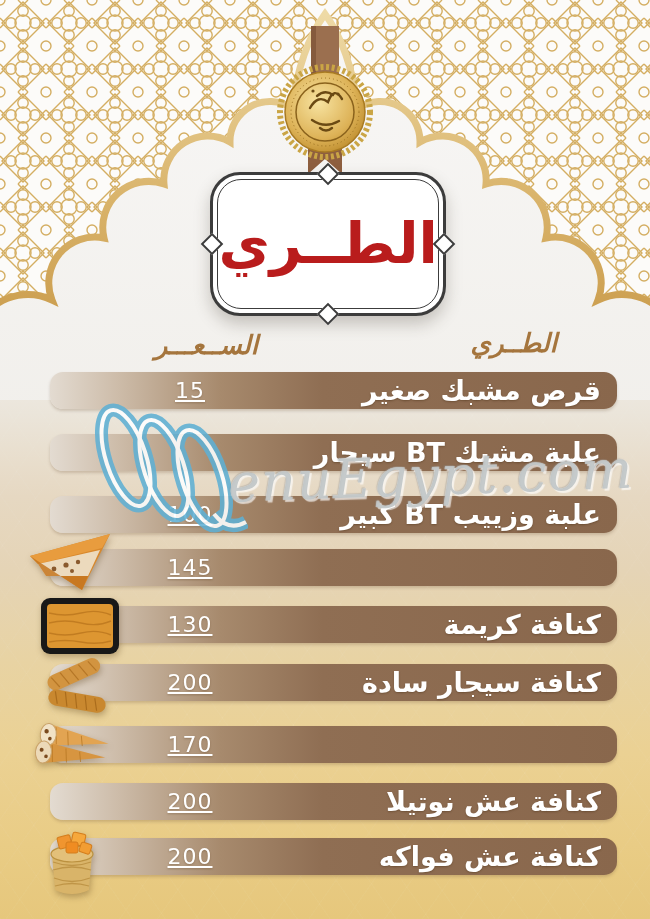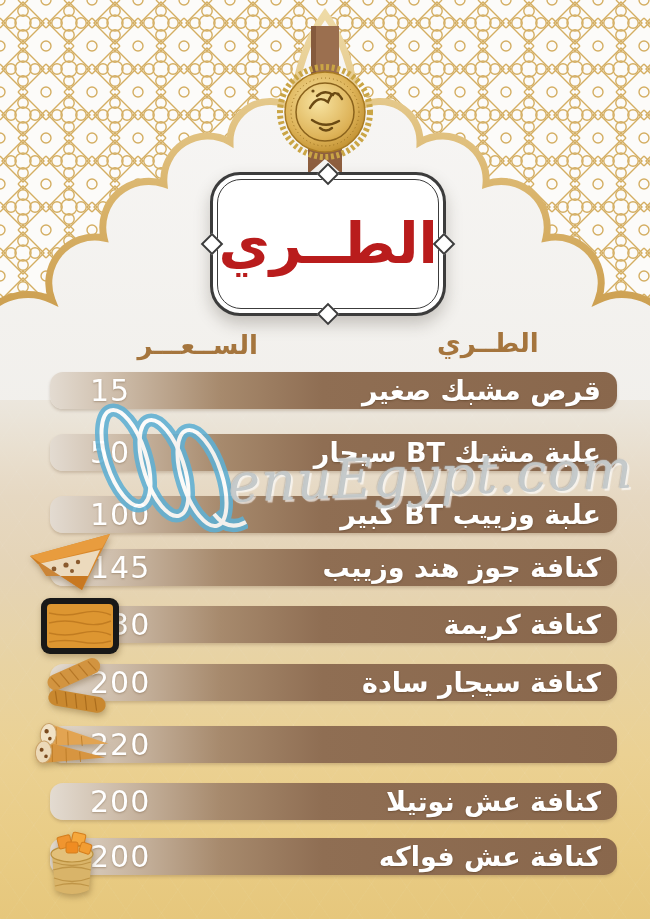--- a/index.html
+++ b/index.html
@@ -33,34 +33,35 @@
   .tf-d.bot{left:50%;bottom:-9px;margin-left:-8px;}
   .tf-d.lft{top:50%;left:-9px;margin-top:-8px;}
   .tf-d.rgt{top:50%;right:-9px;margin-top:-8px;}
   .title-text{
     position:relative;z-index:2;color:#b91c1c;font-size:56px;font-weight:bold;line-height:1;
     direction:rtl;letter-spacing:0;
   }
   
   .col-head{
     position:absolute;z-index:4;color:#a5753d;font-weight:bold;font-size:26px;
-    width:120px;text-align:left;direction:rtl;
+    width:120px;text-align:right;direction:rtl;font-style:italic;
   }
   .col-head.price{left:138px;top:330px;}
   .col-head.item{left:437px;top:328px;}
   
   .row{
     position:absolute;left:50px;width:567px;height:37px;z-index:2;border-radius:13px;
     background:linear-gradient(90deg,#e3dbd1 0%,#cdbca9 12%,#a78a6d 30%,#8f6e53 48%,#89674c 100%);
     box-shadow:0 2px 3px rgba(110,85,60,.25);
   }
   .row .price{
     position:absolute;left:40px;top:0;width:200px;height:37px;line-height:37px;
-    color:#fff;font-size:30px;letter-spacing:1px;
+    text-align:center;color:#fff;font-size:22px;letter-spacing:1px;
     text-shadow:0 1px 2px rgba(90,60,30,.35);
+    text-decoration:underline;
   }
   .row .iname{
     position:absolute;right:16px;top:0;height:37px;line-height:38px;
     color:#fff;font-size:27px;font-weight:bold;direction:rtl;
     text-shadow:0 1px 2px rgba(70,45,20,.4);
   }
   .thumb{position:absolute;z-index:3;filter:drop-shadow(1px 3px 3px rgba(90,60,20,.35));}
   
   .wm-m{position:absolute;left:90px;top:396px;z-index:6;opacity:.88;}
   .wm-text{
@@ -159,41 +160,39 @@
   </div>
 
   <div class="col-head price">الســعـــر</div>
   <div class="col-head item">الطــري</div>
 
   <div class="row" style="top:372px">
     <span class="price">15</span>
     <span class="iname">قرص مشبك صغير</span>
   </div>
   <div class="row" style="top:434px">
-    <span class="price">50</span>
     <span class="iname">علبة مشبك BT سيجار</span>
   </div>
   <div class="row" style="top:496px">
     <span class="price">100</span>
     <span class="iname">علبة وزييب BT كبير</span>
   </div>
   <div class="row" style="top:549px">
     <span class="price">145</span>
-    <span class="iname">كنافة جوز هند وزييب</span>
   </div>
   <div class="row" style="top:606px">
     <span class="price">130</span>
     <span class="iname">كنافة كريمة</span>
   </div>
   <div class="row" style="top:664px">
     <span class="price">200</span>
     <span class="iname">كنافة سيجار سادة</span>
   </div>
   <div class="row" style="top:726px">
-    <span class="price">220</span>
+    <span class="price">170</span>
   </div>
   <div class="row" style="top:783px">
     <span class="price">200</span>
     <span class="iname">كنافة عش نوتيلا</span>
   </div>
   <div class="row" style="top:838px">
     <span class="price">200</span>
     <span class="iname">كنافة عش فواكه</span>
   </div>
 

